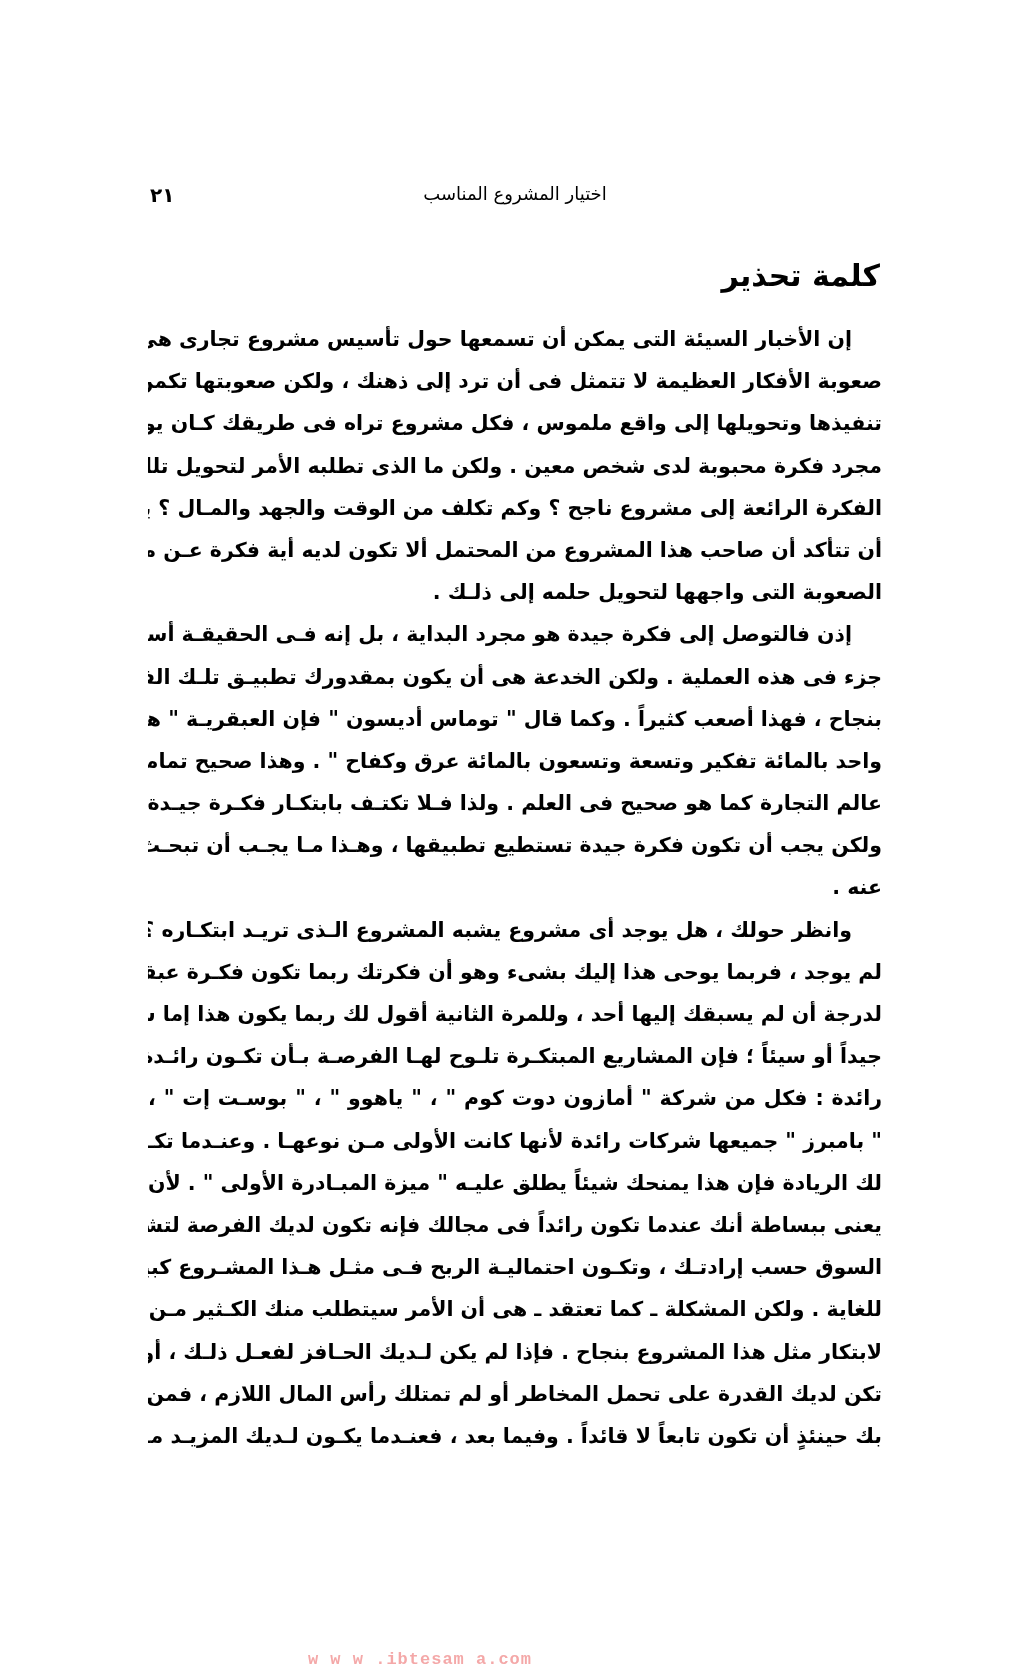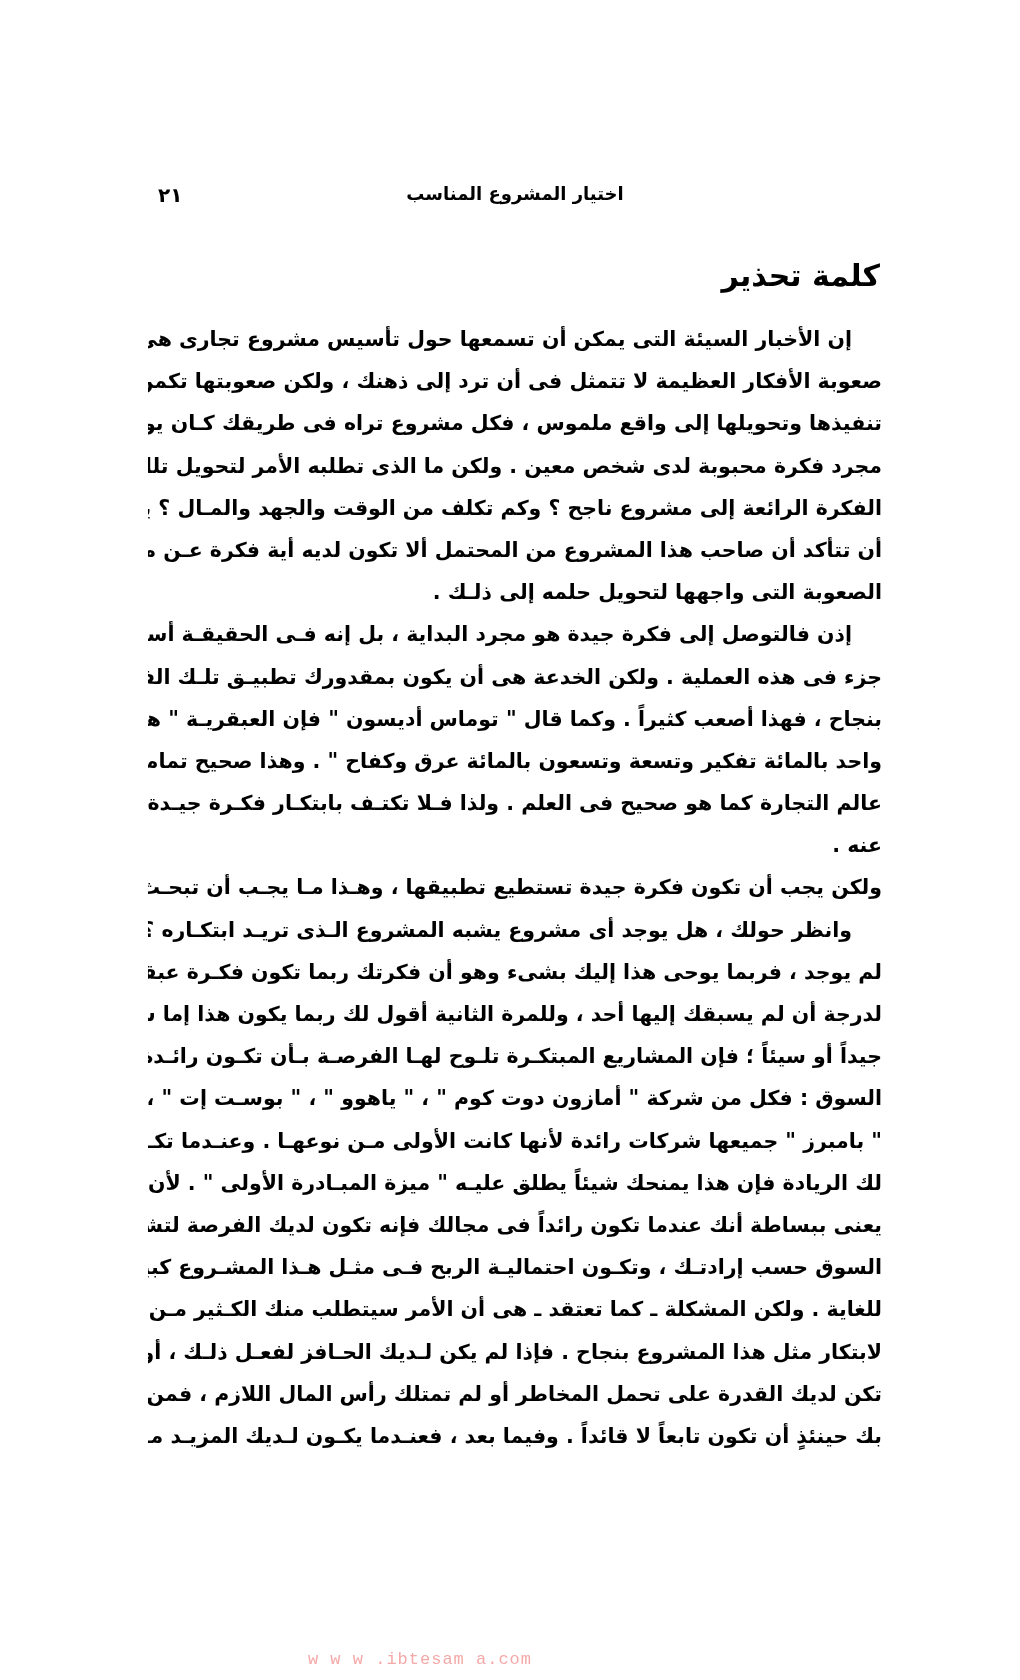--- a/index.html
+++ b/index.html
@@ -27,26 +27,26 @@
       left: 150px;
       width: 730px;
       height: 30px;
       direction: rtl;
     }
     .running-title {
       position: absolute;
       right: 0; left: 0;
       text-align: center;
       font-size: 18px;
-      font-weight: bold;
+      font-weight: normal;
       top: 0;
     }
     .page-number {
       position: absolute;
-      left: 8px;
+      left: 0;
       top: 0;
       font-size: 20px;
       font-weight: bold;
       direction: rtl;
     }
     .section-title {
       position: absolute;
       top: 258px;
       right: 140px;
       font-size: 30px;
@@ -81,20 +81,21 @@
     .watermark {
       position: absolute;
       top: 1650px;
       left: 0;
       width: 840px;
       text-align: center;
       font-family: "Liberation Mono", monospace;
       font-size: 17px;
       color: #f4a8a8;
       letter-spacing: 1px;
+      font-weight: bold;
     }
   </style>
 </head>
 <body>
 
 <div class="page">
 
   <div class="running-header">
     <span class="running-title">اختيار المشروع المناسب</span>
     <span class="page-number">٢١</span>
@@ -110,28 +111,28 @@
     <span class="line">مجرد فكرة محبوبة لدى شخص معين . ولكن ما الذى تطلبه الأمر لتحويل تلك</span>
     <span class="line">الفكرة الرائعة إلى مشروع ناجح ؟ وكم تكلف من الوقت والجهد والمـال ؟ يمكنك</span>
     <span class="line">أن تتأكد أن صاحب هذا المشروع من المحتمل ألا تكون لديه أية فكرة عـن مـدى</span>
     <span class="line last">الصعوبة التى واجهها لتحويل حلمه إلى ذلـك .</span>
 
     <span class="line indent">إذن فالتوصل إلى فكرة جيدة هو مجرد البداية ، بل إنه فـى الحقيقـة أسـهل</span>
     <span class="line">جزء فى هذه العملية . ولكن الخدعة هى أن يكون بمقدورك تطبيـق تلـك الفكـرة</span>
     <span class="line">بنجاح ، فهذا أصعب كثيراً . وكما قال " توماس أديسون " فإن العبقريـة " هـى</span>
     <span class="line">واحد بالمائة تفكير وتسعة وتسعون بالمائة عرق وكفاح " . وهذا صحيح تمامـاً فـى</span>
     <span class="line">عالم التجارة كما هو صحيح فى العلم . ولذا فـلا تكتـف بابتكـار فكـرة جيـدة ،</span>
+    <span class="line">ولكن يجب أن تكون فكرة جيدة تستطيع تطبيقها ، وهـذا مـا يجـب أن تبحـث</span>
     <span class="line last">عنه .</span>
-    <span class="line">ولكن يجب أن تكون فكرة جيدة تستطيع تطبيقها ، وهـذا مـا يجـب أن تبحـث</span>
 
     <span class="line indent">وانظر حولك ، هل يوجد أى مشروع يشبه المشروع الـذى تريـد ابتكـاره ؟ إذا</span>
     <span class="line">لم يوجد ، فربما يوحى هذا إليك بشىء وهو أن فكرتك ربما تكون فكـرة عبقريـة</span>
     <span class="line">لدرجة أن لم يسبقك إليها أحد ، وللمرة الثانية أقول لك ربما يكون هذا إما شيئاً</span>
     <span class="line">جيداً أو سيئاً ؛ فإن المشاريع المبتكـرة تلـوح لهـا الفرصـة بـأن تكـون رائـدة فـى</span>
-    <span class="line">السوق : فكل من شركة " أمازون دوت كوم " ، " ياهوو " ، " بوسـت إت " ،</span>
+    <span class="line">رائدة : فكل من شركة " أمازون دوت كوم " ، " ياهوو " ، " بوسـت إت " ،</span>
     <span class="line">" بامبرز " جميعها شركات رائدة لأنها كانت الأولى مـن نوعهـا . وعنـدما تكـون</span>
     <span class="line">لك الريادة فإن هذا يمنحك شيئاً يطلق عليـه " ميزة المبـادرة الأولى " . لأن هـذا</span>
     <span class="line">يعنى ببساطة أنك عندما تكون رائداً فى مجالك فإنه تكون لديك الفرصة لتشكيل</span>
     <span class="line">السوق حسب إرادتـك ، وتكـون احتماليـة الربح فـى مثـل هـذا المشـروع كبيرة</span>
     <span class="line">للغاية . ولكن المشكلة ـ كما تعتقد ـ هى أن الأمر سيتطلب منك الكـثير مـن المـال</span>
     <span class="line">لابتكار مثل هذا المشروع بنجاح . فإذا لم يكن لـديك الحـافز لفعـل ذلـك ، أو لم</span>
     <span class="line">تكن لديك القدرة على تحمل المخاطر أو لم تمتلك رأس المال اللازم ، فمن الجدير</span>
     <span class="line">بك حينئذٍ أن تكون تابعاً لا قائداً . وفيما بعد ، فعنـدما يكـون لـديك المزيـد مـن</span>
   </div>
 

